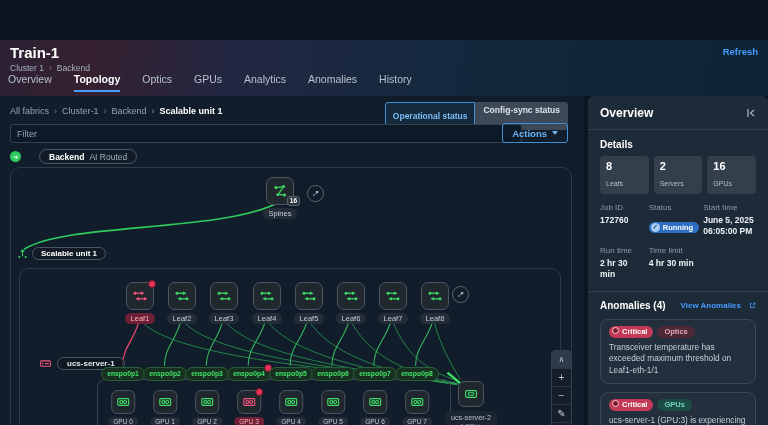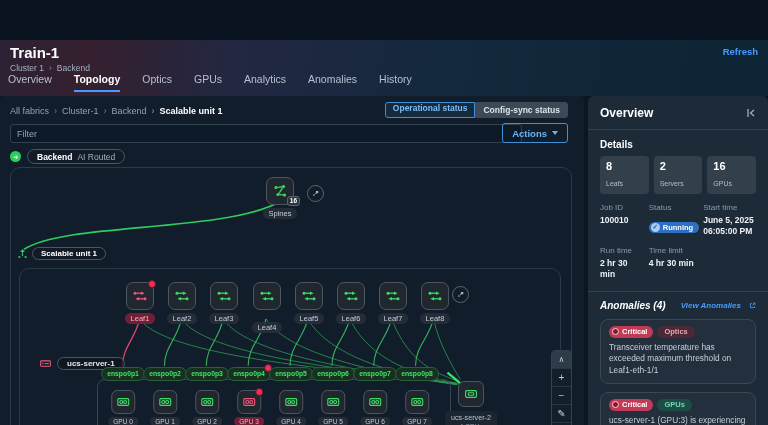--- a/index.html
+++ b/index.html
@@ -15,27 +15,27 @@
   .tabs{position:absolute;left:8px;top:33px;display:flex;gap:22px;font-size:10.5px;color:#b6c1cc;}
   .tab{padding-bottom:5px;cursor:pointer;border-bottom:2px solid transparent;}
   .tab.active{color:#fff;font-weight:bold;border-bottom-color:#459bff;}
 
   
   .topo{position:absolute;left:0;top:56px;width:584px;bottom:0;background:#111d2a;border-radius:4px 4px 0 0;}
   .tbc{position:absolute;left:10px;top:10px;font-size:9px;color:#8fa3b4;}
   .tbc span+span::before{content:"›";margin:0 5px;color:#6d8093;}
   .tbc .last{color:#fff;font-weight:bold;}
   .statusgrp{position:absolute;right:16px;top:6px;display:flex;font-size:8.5px;font-weight:bold;}
-  .sbtn-op{border:1px solid #3e8fd6;color:#7cbdf7;background:rgba(62,143,214,.12);padding:0 7px;border-radius:3px 0 0 3px;cursor:pointer;}
+  .sbtn-op{border:1px solid #3e8fd6;color:#7cbdf7;background:rgba(62,143,214,.12);padding:8px 7px;border-radius:3px 0 0 3px;cursor:pointer;}
   .sbtn-cs{background:#3d4956;color:#dde4ea;border:1px solid #3d4956;padding:2px 7px;border-radius:0 3px 3px 0;cursor:pointer;}
   .filterin{position:absolute;left:10px;top:28px;width:498px;height:17px;background:#0c1926;border:1px solid #33414f;border-radius:3px;color:#cfd9e2;font-size:9px;padding:0 6px;outline:none;}
   .filterin::placeholder{color:#93a3b2;}
   .actionsbtn{position:absolute;right:16px;top:27px;height:20px;border:1px solid #3e8fd6;background:transparent;color:#6db4f5;font-size:9.5px;font-weight:bold;border-radius:3px;display:flex;align-items:center;gap:5px;padding:0 9px;cursor:pointer;}
   .caret{width:0;height:0;border-left:3.5px solid transparent;border-right:3.5px solid transparent;border-top:4px solid #6db4f5;}
-  .fabricrow{position:absolute;left:10px;top:53px;display:flex;align-items:center;gap:6px;}
+  .fabricrow{position:absolute;left:10px;top:53px;display:flex;align-items:center;gap:18px;}
   .greendot{width:11px;height:11px;border-radius:50%;background:#2ecc5e;display:flex;align-items:center;justify-content:center;}
   .fabpill{border:1px solid #4a5866;border-radius:999px;padding:1.5px 9px;font-size:8.5px;color:#9fb0bf;background:rgba(18,27,37,.5);}
   .fabpill b{color:#fff;margin-right:5px;}
 
   
   .canvas{position:absolute;left:10px;right:12px;top:71px;bottom:2px;border:1px solid #2c3946;border-radius:10px;}
   .connsvg{position:absolute;left:0;top:0;width:100%;height:100%;pointer-events:none;}
   .nbox{width:26px;height:26px;background:#20272f;border:1px solid #4c565f;border-radius:7px;display:flex;align-items:center;justify-content:center;position:relative;cursor:pointer;}
   .nbox svg{width:16px;height:16px;}
   .gbox{width:22px;height:22px;background:#20272f;border:1px solid #4c565f;border-radius:6px;display:flex;align-items:center;justify-content:center;position:relative;cursor:pointer;}
@@ -80,26 +80,26 @@
   .stat{flex:1;background:#333f4b;border-radius:4px;padding:4px 6px;cursor:pointer;}
   .stat b{display:block;font-size:11px;color:#fff;}
   .stat span{font-size:7px;color:#b3bfca;}
   .fgrid{display:grid;grid-template-columns:1fr 1fr 1.18fr;column-gap:4px;row-gap:8px;margin-top:9px;}
   .fl{font-size:8px;color:#8b9aa9;margin-bottom:3px;}
   .fv{font-size:8.5px;color:#eef3f7;font-weight:bold;line-height:1.35;}
   .statuspill{display:inline-flex;align-items:center;gap:3px;background:#2f6fc1;border-radius:999px;padding:1px 6px 1px 2px;font-size:7.5px;color:#fff;font-weight:bold;}
   .chk{width:9px;height:9px;border-radius:50%;background:#a9ccf5;color:#1c4d8f;font-size:6.5px;display:flex;align-items:center;justify-content:center;}
   .completion{margin-top:8px;}
   .sb-div{height:1px;background:#32404e;margin:10px -12px 0;}
-  .anohead{display:flex;justify-content:space-between;align-items:center;margin-top:8px;font-style:italic;}
+  .anohead{display:flex;justify-content:space-between;align-items:center;margin-top:8px;}
   .anolink{font-size:8px;font-weight:bold;color:#459bff;display:flex;align-items:center;gap:8px;cursor:pointer;}
   .anolink svg{width:7px;height:7px;stroke:#459bff;fill:none;stroke-width:1.2;}
   .card{margin-top:8px;border:1px solid #3b4854;background:#232f3d;border-radius:8px;padding:6px 8px;}
   .pillrow{display:flex;gap:4px;margin-bottom:4px;}
-  .sev{display:inline-flex;align-items:center;gap:3px;background:#c23a55;color:#fff;font-size:7.5px;font-weight:bold;padding:1px 6px 1px 3px;border-radius:999px;}
+  .sev{display:inline-flex;align-items:flex-start;gap:3px;background:#c23a55;color:#fff;font-size:7.5px;font-weight:bold;padding:1px 6px 1px 3px;border-radius:999px;}
   .sevdot{width:5px;height:5px;border-radius:50%;background:#7d1a2e;border:1px solid #ffd0d8;}
   .cat{font-size:7.5px;font-weight:bold;padding:1.5px 7px;border-radius:999px;}
   .cat.optics,.cat.connectivity{background:#4d2836;color:#e3a8b5;}
   .cat.gpus{background:#1d4c44;color:#74d6bf;}
   .cardtext{font-size:8.3px;color:#c5d0da;line-height:1.4;}
 </style>
 </head>
 <body>
 
 <div class="page">
@@ -230,21 +230,21 @@
               <path d="M4.2 5.2h5"></path>
               <path class="f" d="M9 3.4l3.6 1.8L9 7z"></path>
               <circle class="f" cx="3" cy="5.2" r="1.5"></circle>
               <path d="M11.8 10.8h-5"></path>
               <path class="f" d="M7 9l-3.6 1.8L7 12.6z"></path>
               <circle class="f" cx="13" cy="10.8" r="1.5"></circle>
             </svg>
           </div>
         <div class="nlabel">Leaf3</div>
       </div>
-      <div class="wrap" style="left:234px;top:114px;gap:9px;">
+      <div class="wrap" style="left:234px;top:114px;">
         <div class="nbox g">
             <svg class="swg" viewBox="0 0 16 16">
               <path d="M4.2 5.2h5"></path>
               <path class="f" d="M9 3.4l3.6 1.8L9 7z"></path>
               <circle class="f" cx="3" cy="5.2" r="1.5"></circle>
               <path d="M11.8 10.8h-5"></path>
               <path class="f" d="M7 9l-3.6 1.8L7 12.6z"></path>
               <circle class="f" cx="13" cy="10.8" r="1.5"></circle>
             </svg>
           </div>
@@ -449,21 +449,21 @@
     <div class="sec-title">Details</div>
     <div class="stats">
       <div class="stat"><b>8</b><span>Leafs</span></div>
       <div class="stat"><b>2</b><span>Servers</span></div>
       <div class="stat"><b>16</b><span>GPUs</span></div>
     </div>
 
     <div class="fgrid">
       <div>
         <div class="fl">Job ID</div>
-        <div class="fv">100010</div>
+        <div class="fv">172760</div>
       </div>
       <div>
         <div class="fl">Status</div>
         <span class="statuspill">
           <span class="chk">✓</span>
           <span>Running</span>
         </span>
       </div>
       <div>
         <div class="fl">Start time</div>

